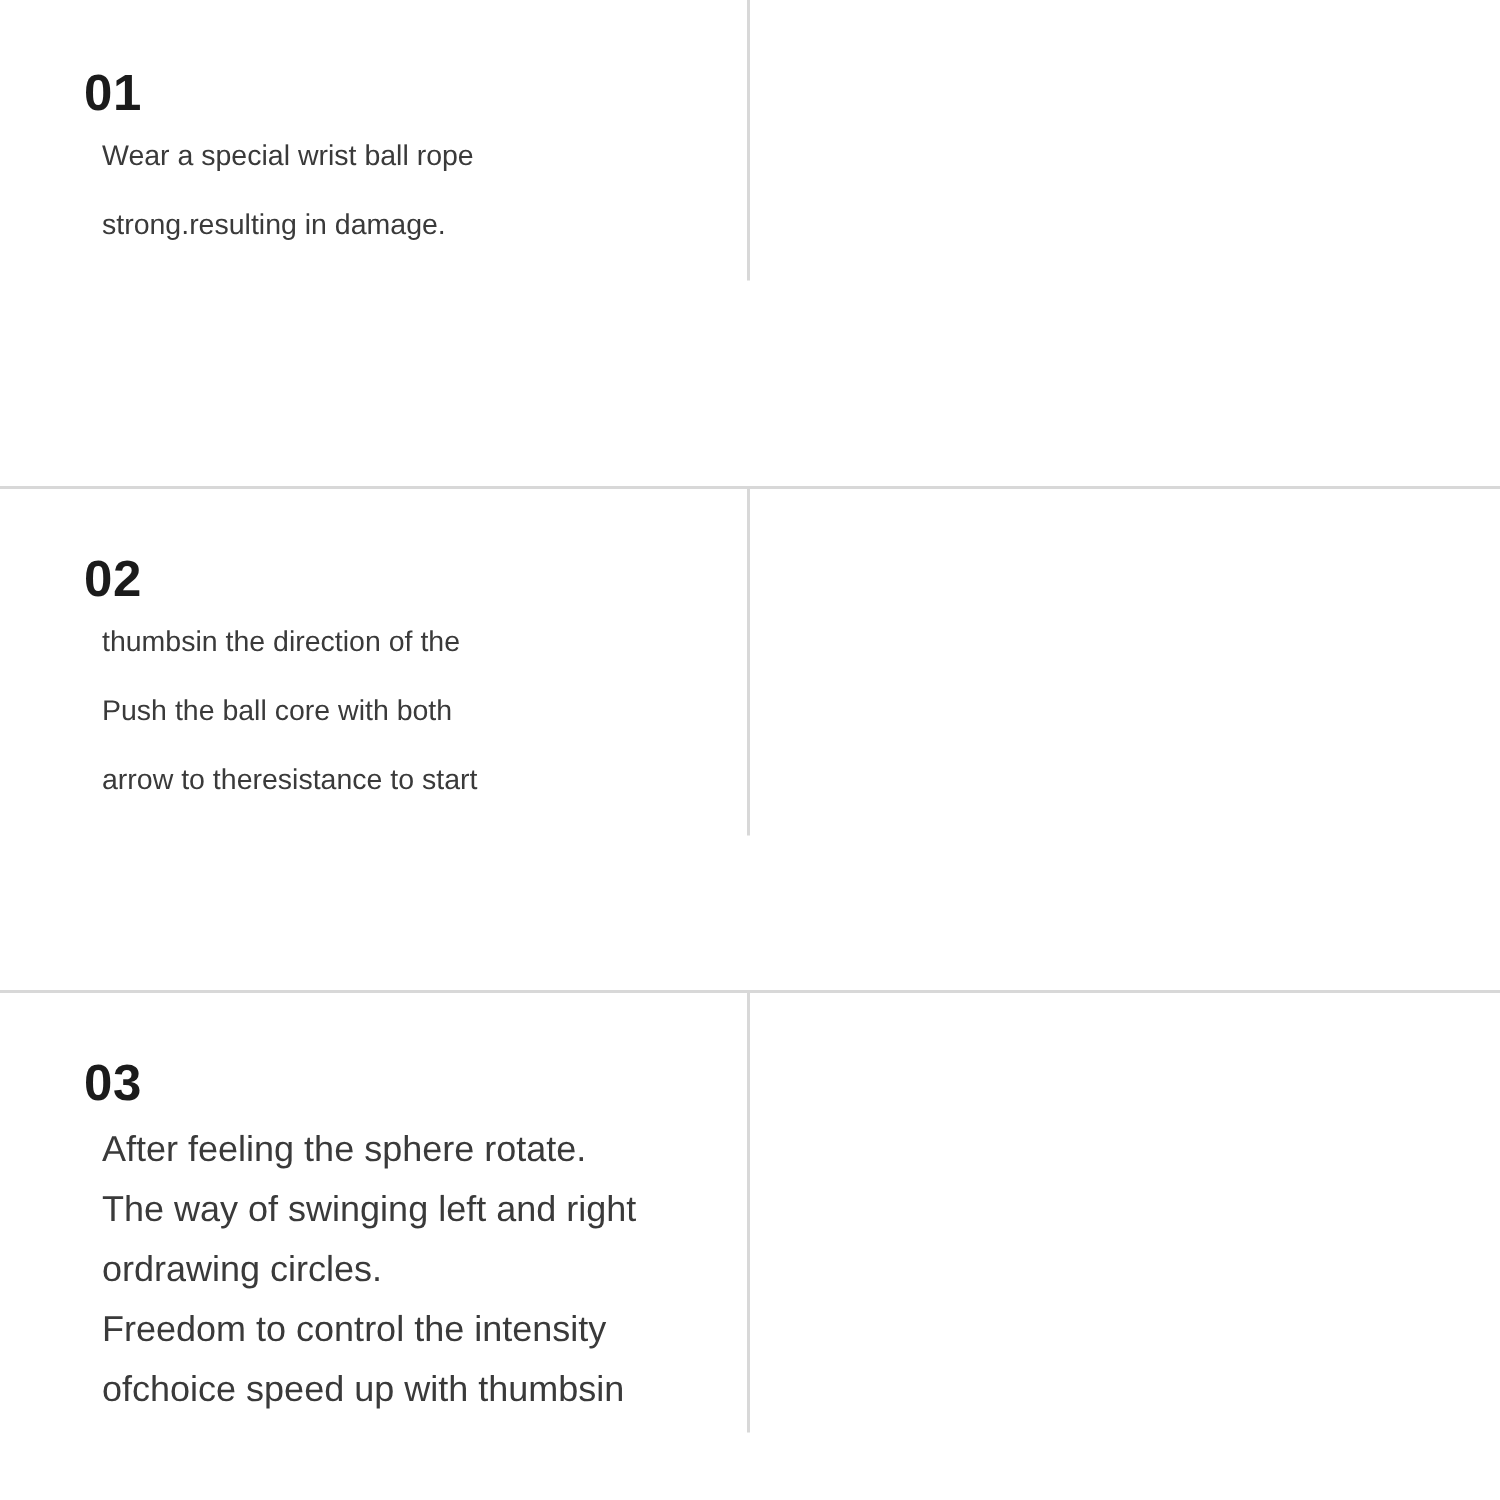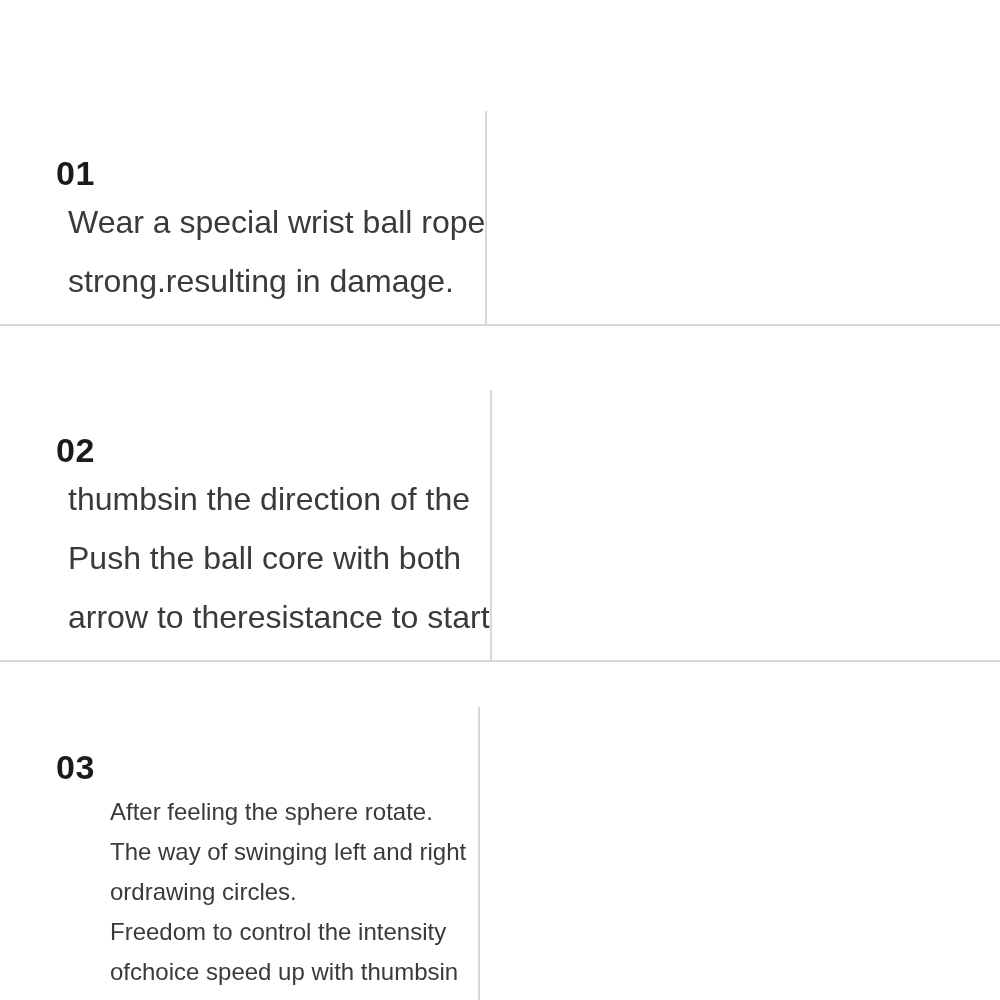--- a/index.html
+++ b/index.html
@@ -15,26 +15,25 @@
   }
   .infographic {
     width: 1000px;
     height: 1000px;
     display: flex;
     flex-direction: column;
     background: #ffffff;
   }
   .step-row {
     display: flex;
-    flex-direction: row;
+    flex-direction: column;
     width: 100%;
     box-sizing: border-box;
     border-bottom: 2px solid #d8d8d8;
     background: #ffffff;
-    align-items: flex-end;
   }
   .step-row.last { border-bottom: none; }
   .row-1 { height: 326px; }
   .row-2 { height: 336px; }
   .row-3 { height: 338px; }
 
   .text-pane {
     width: 500px;
     box-sizing: border-box;
     border-right: 2px solid #d8d8d8;
@@ -53,30 +52,29 @@
     font-weight: bold;
     color: #1b1b1b;
     letter-spacing: 0.5px;
     line-height: 1.1;
     margin-bottom: 14px;
   }
   .step-lines {
     padding-left: 12px;
   }
   .step-line {
-    font-size: 32px;
+    font-size: 19px;
     color: #3a3a3a;
     line-height: 1.0;
     margin-bottom: 27px;
     white-space: nowrap;
   }
   .row-3 .step-line {
     font-size: 24px;
     margin-bottom: 16px;
-    margin-left: 42px;
   }
 
   .photo-pane {
     width: 544px;
     position: relative;
     overflow: hidden;
   }
 
   
   .photo1 {

